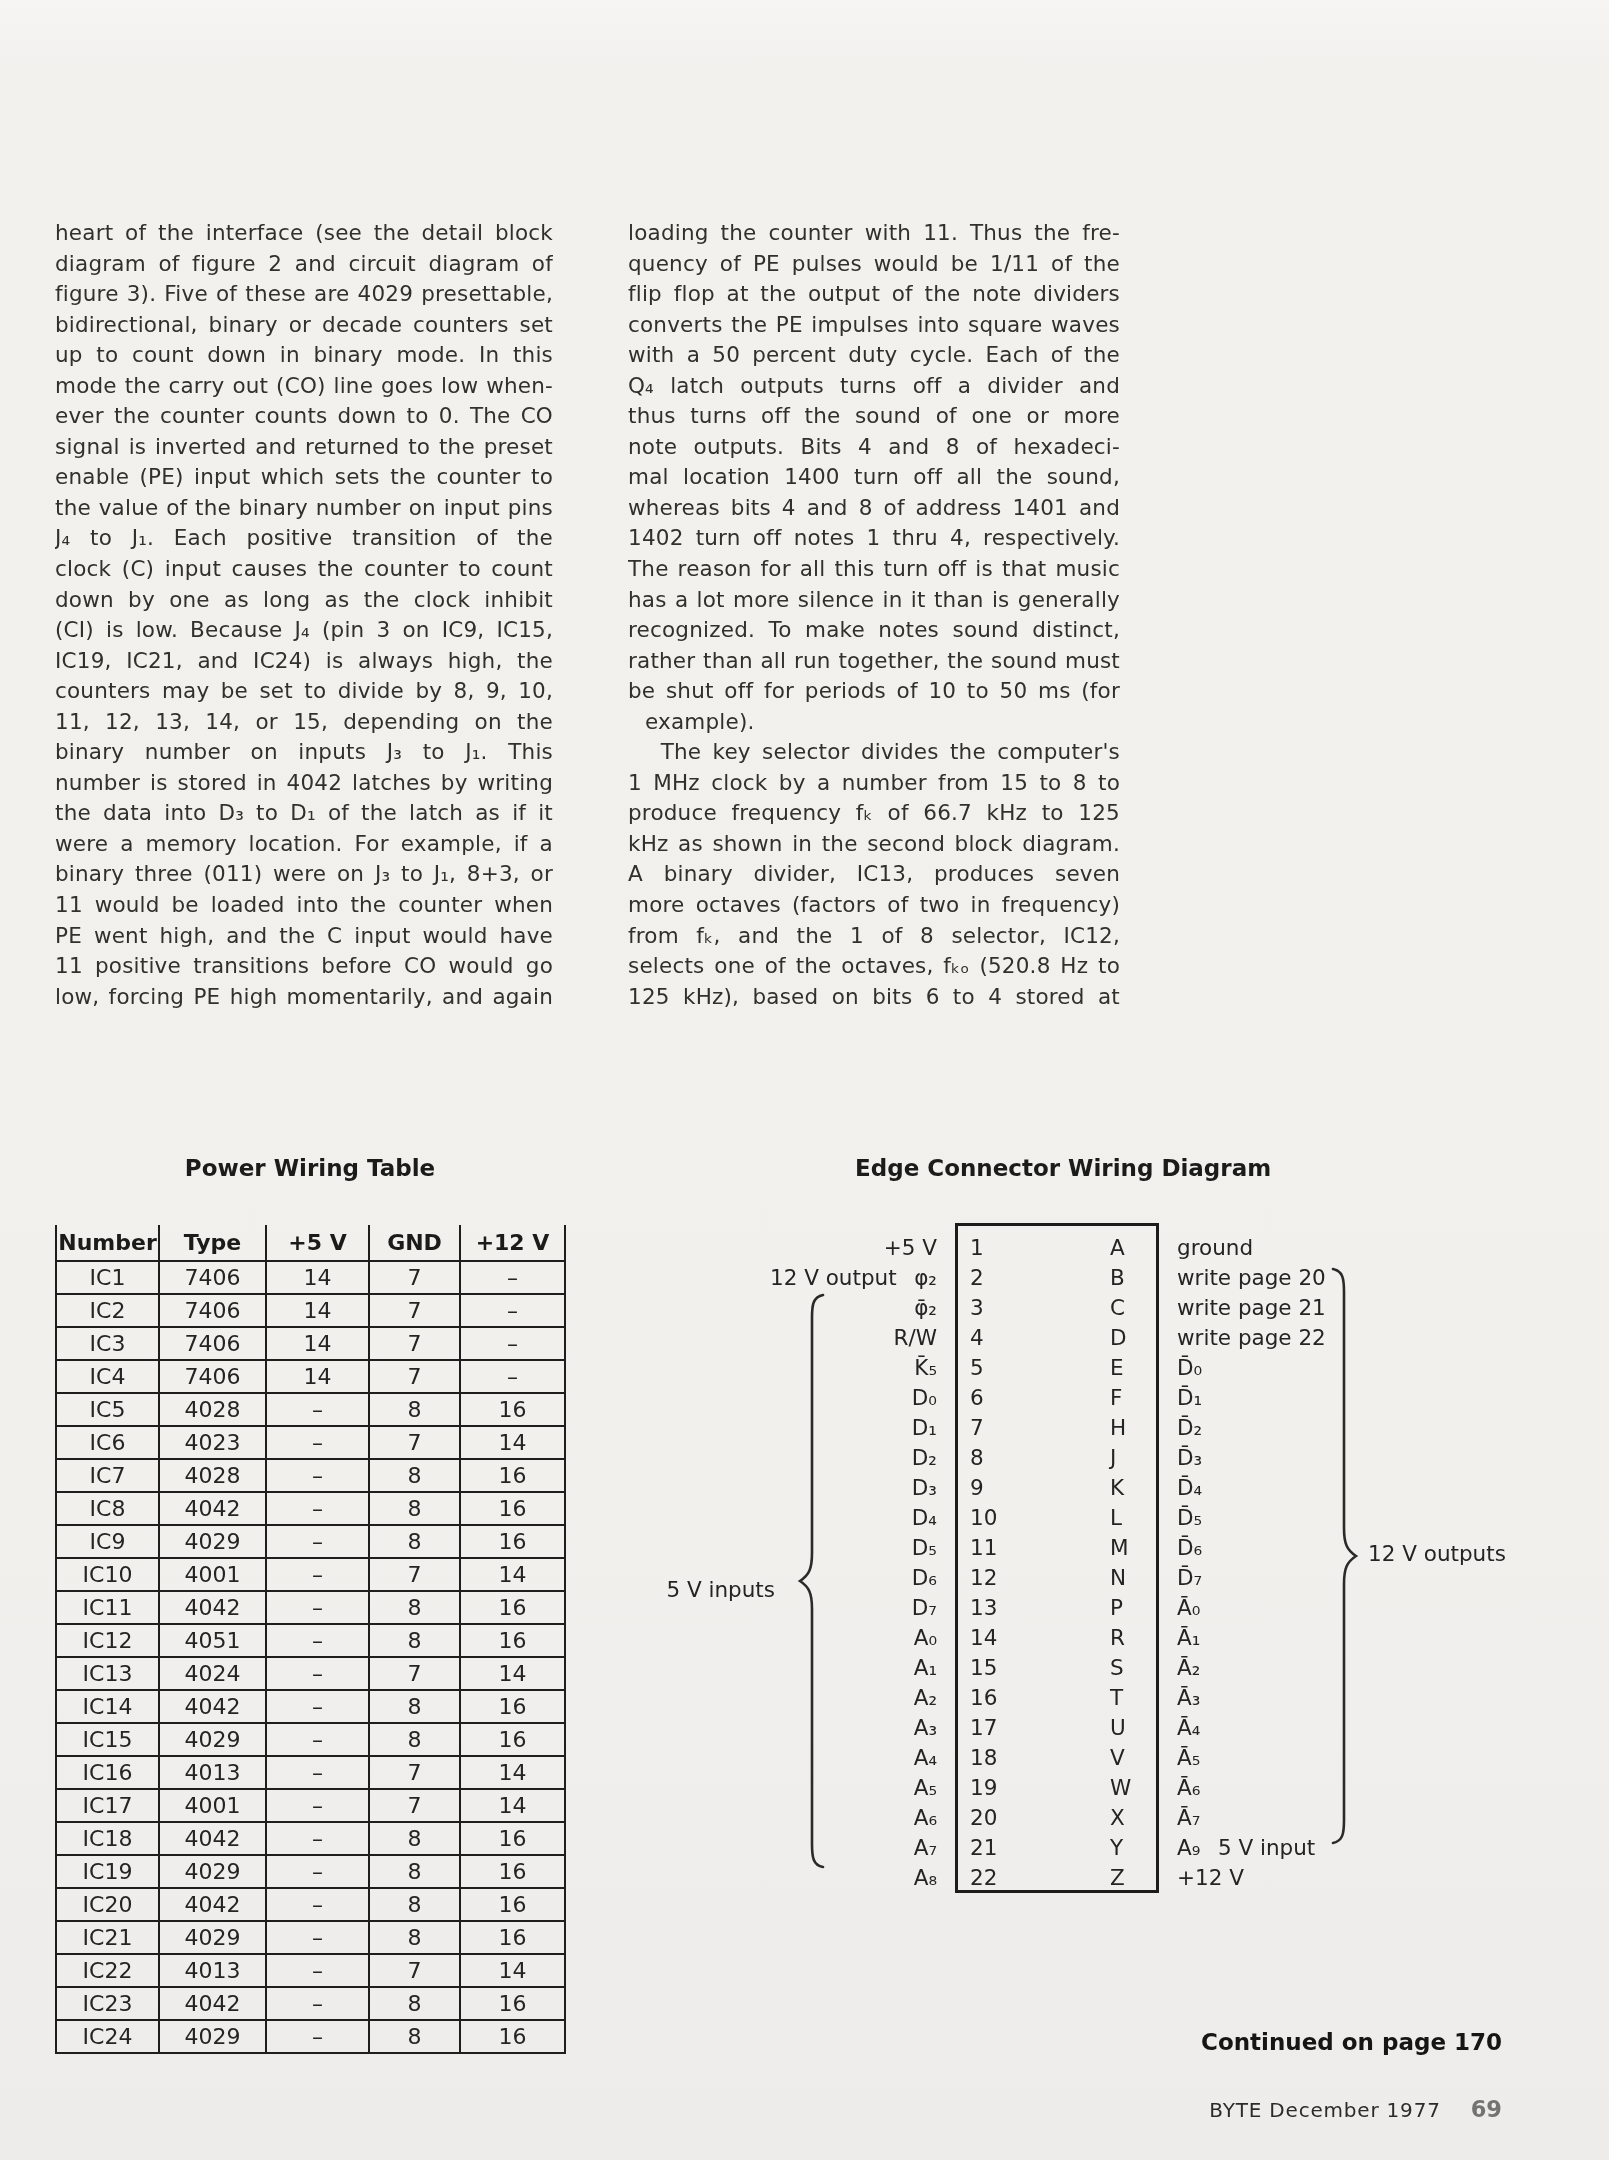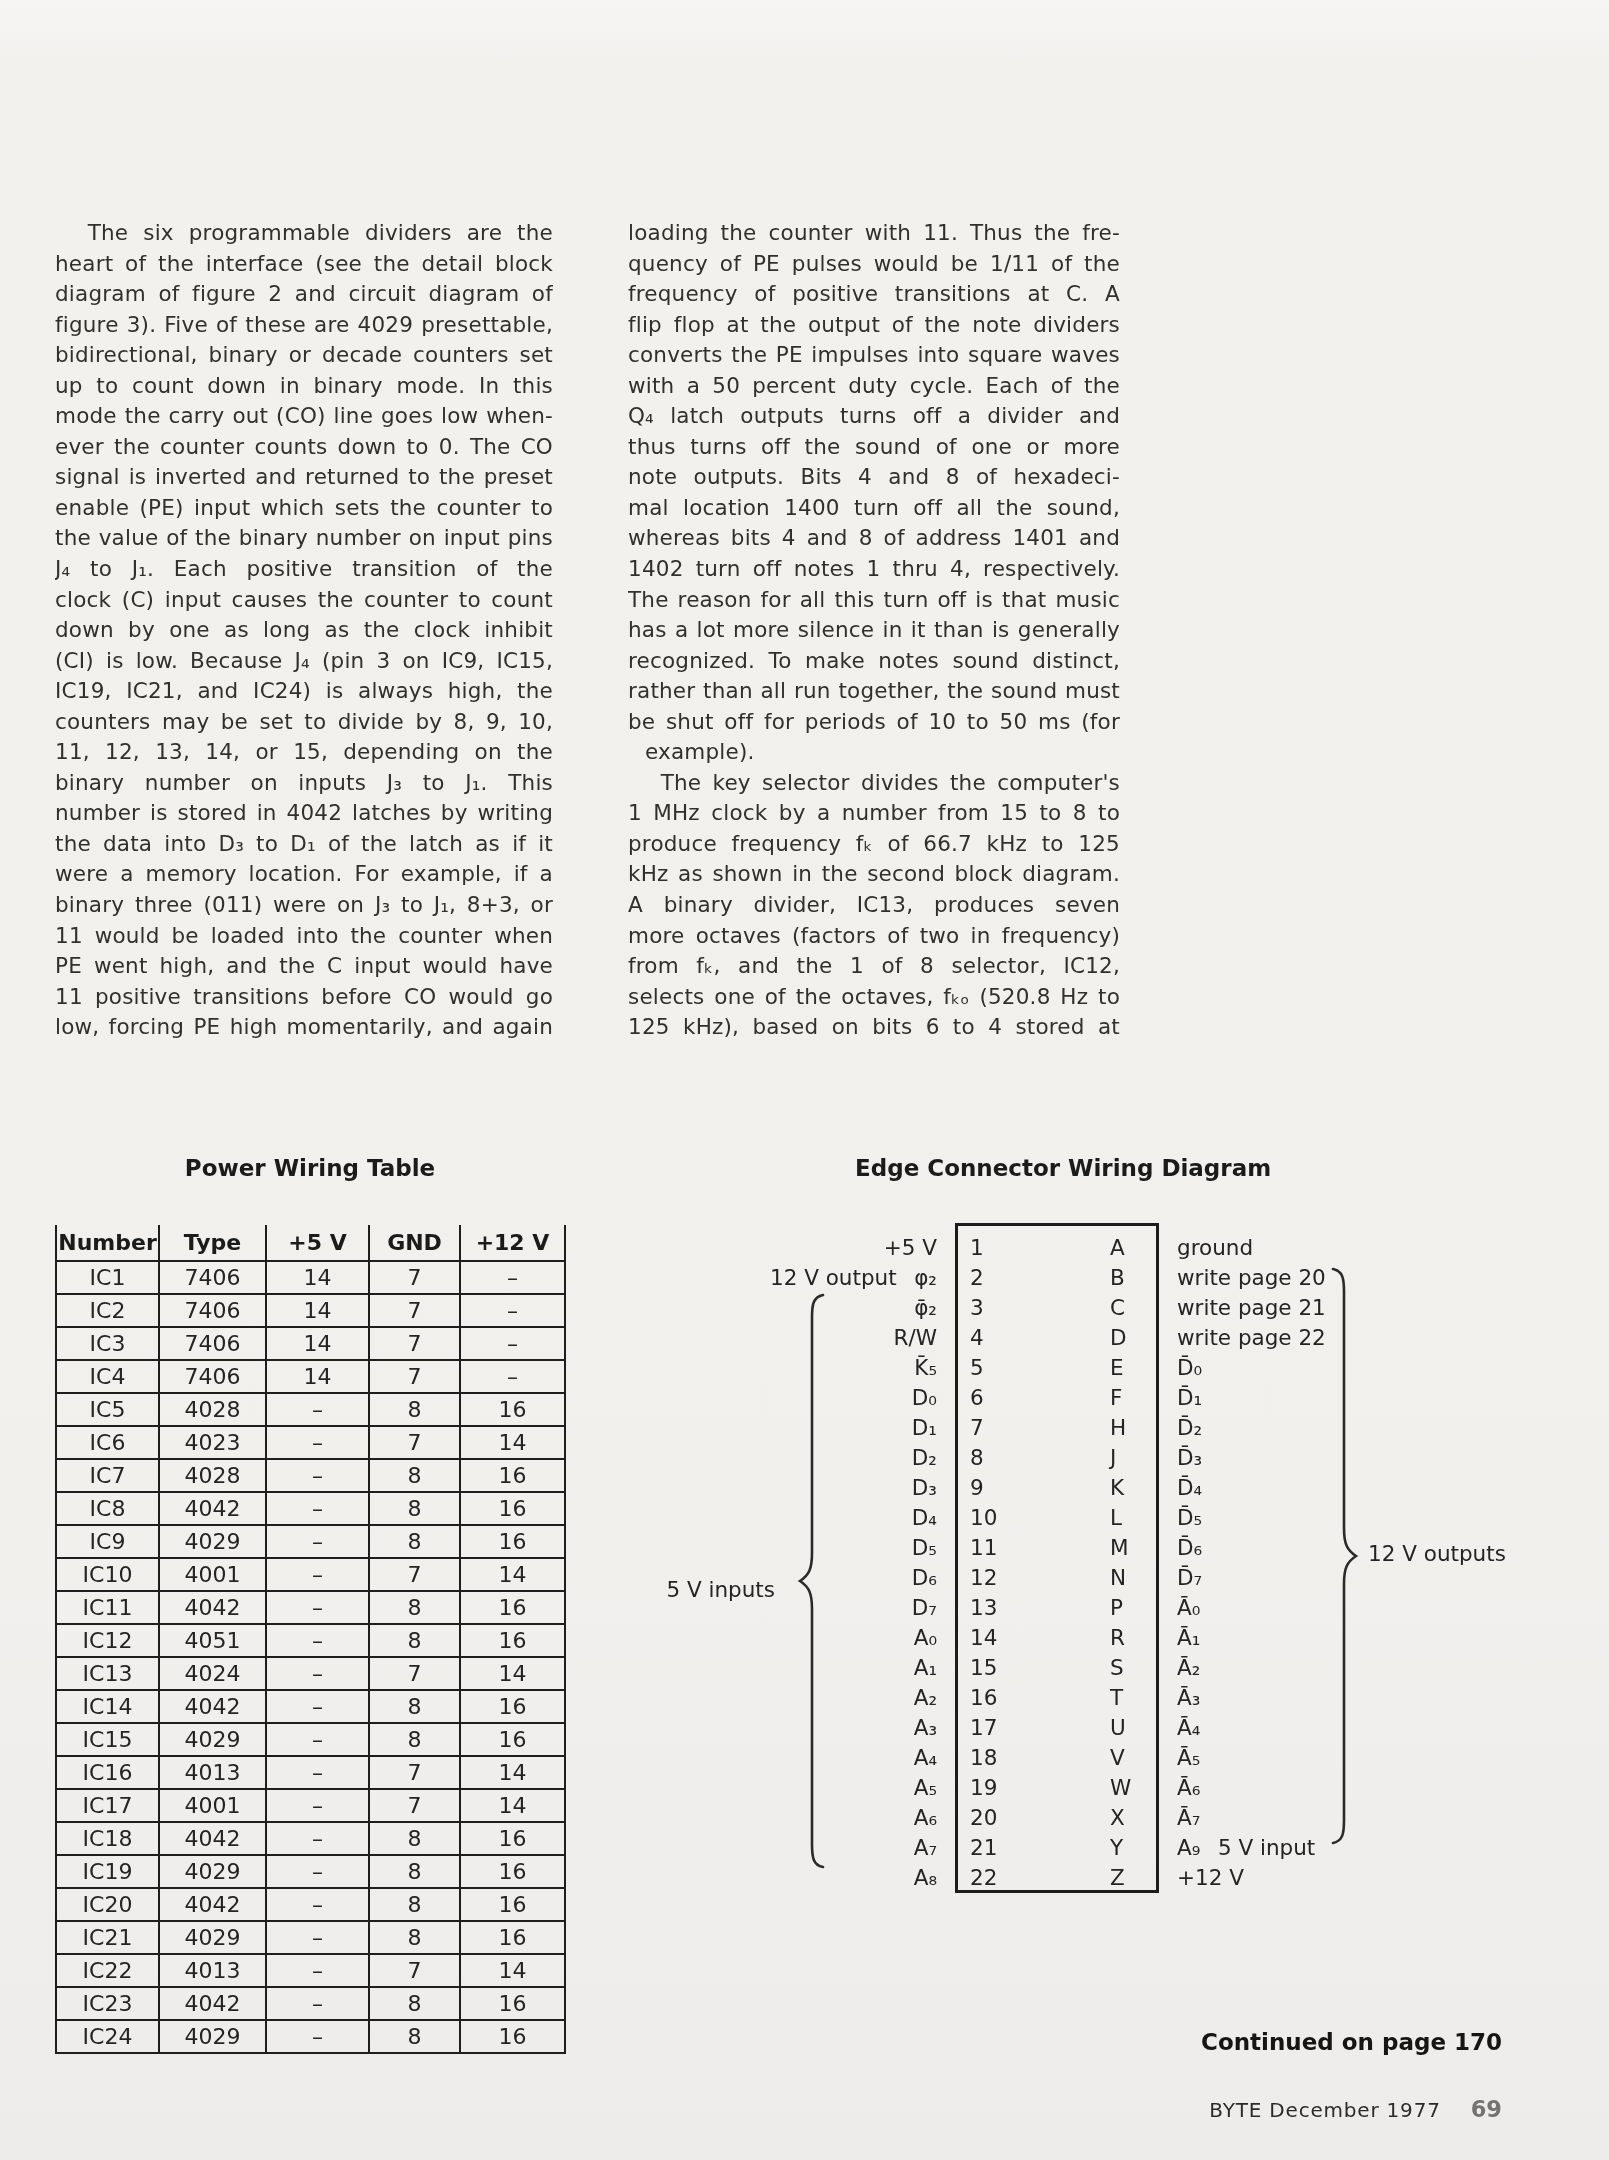--- a/index.html
+++ b/index.html
@@ -36,21 +36,20 @@
   .dlabel{font-size:21.5px;color:#242422;white-space:nowrap;}
   
   .footer-cont{font-weight:bold;font-size:23px;color:#151513;white-space:nowrap;}
   .footer-line{font-size:20px;color:#2b2b28;white-space:nowrap;letter-spacing:0.8px;}
   .footer-page{font-weight:bold;font-size:22.5px;color:#737373;letter-spacing:0;}
 </style>
 </head>
 <body>
 
 <div class="abs bodycol" style="left:55px;top:218px;width:498px;">
-    <div class="tline">  The six programmable dividers are the</div>
     <div class="tline">heart of the interface (see the detail block</div>
     <div class="tline">diagram of figure 2 and circuit diagram of</div>
     <div class="tline">figure 3). Five of these are 4029 presettable,</div>
     <div class="tline">bidirectional, binary or decade counters set</div>
     <div class="tline">up to count down in binary mode. In this</div>
     <div class="tline">mode the carry out (CO) line goes low when-</div>
     <div class="tline">ever the counter counts down to 0. The CO</div>
     <div class="tline">signal is inverted and returned to the preset</div>
     <div class="tline">enable (PE) input which sets the counter to</div>
     <div class="tline">the value of the binary number on input pins</div>
@@ -68,21 +67,20 @@
     <div class="tline">binary three (011) were on J₃ to J₁, 8+3, or</div>
     <div class="tline">11 would be loaded into the counter when</div>
     <div class="tline">PE went high, and the C input would have</div>
     <div class="tline">11 positive transitions before CO would go</div>
     <div class="tline">low, forcing PE high momentarily, and again</div>
   </div>
 
 <div class="abs bodycol" style="left:628px;top:218px;width:492px;">
     <div class="tline">loading the counter with 11. Thus the fre-</div>
     <div class="tline">quency of PE pulses would be 1/11 of the</div>
-    <div class="tline">frequency of positive transitions at C. A</div>
     <div class="tline">flip flop at the output of the note dividers</div>
     <div class="tline">converts the PE impulses into square waves</div>
     <div class="tline">with a 50 percent duty cycle. Each of the</div>
     <div class="tline">Q₄ latch outputs turns off a divider and</div>
     <div class="tline">thus turns off the sound of one or more</div>
     <div class="tline">note outputs. Bits 4 and 8 of hexadeci-</div>
     <div class="tline">mal location 1400 turn off all the sound,</div>
     <div class="tline">whereas bits 4 and 8 of address 1401 and</div>
     <div class="tline">1402 turn off notes 1 thru 4, respectively.</div>
     <div class="tline">The reason for all this turn off is that music</div>

